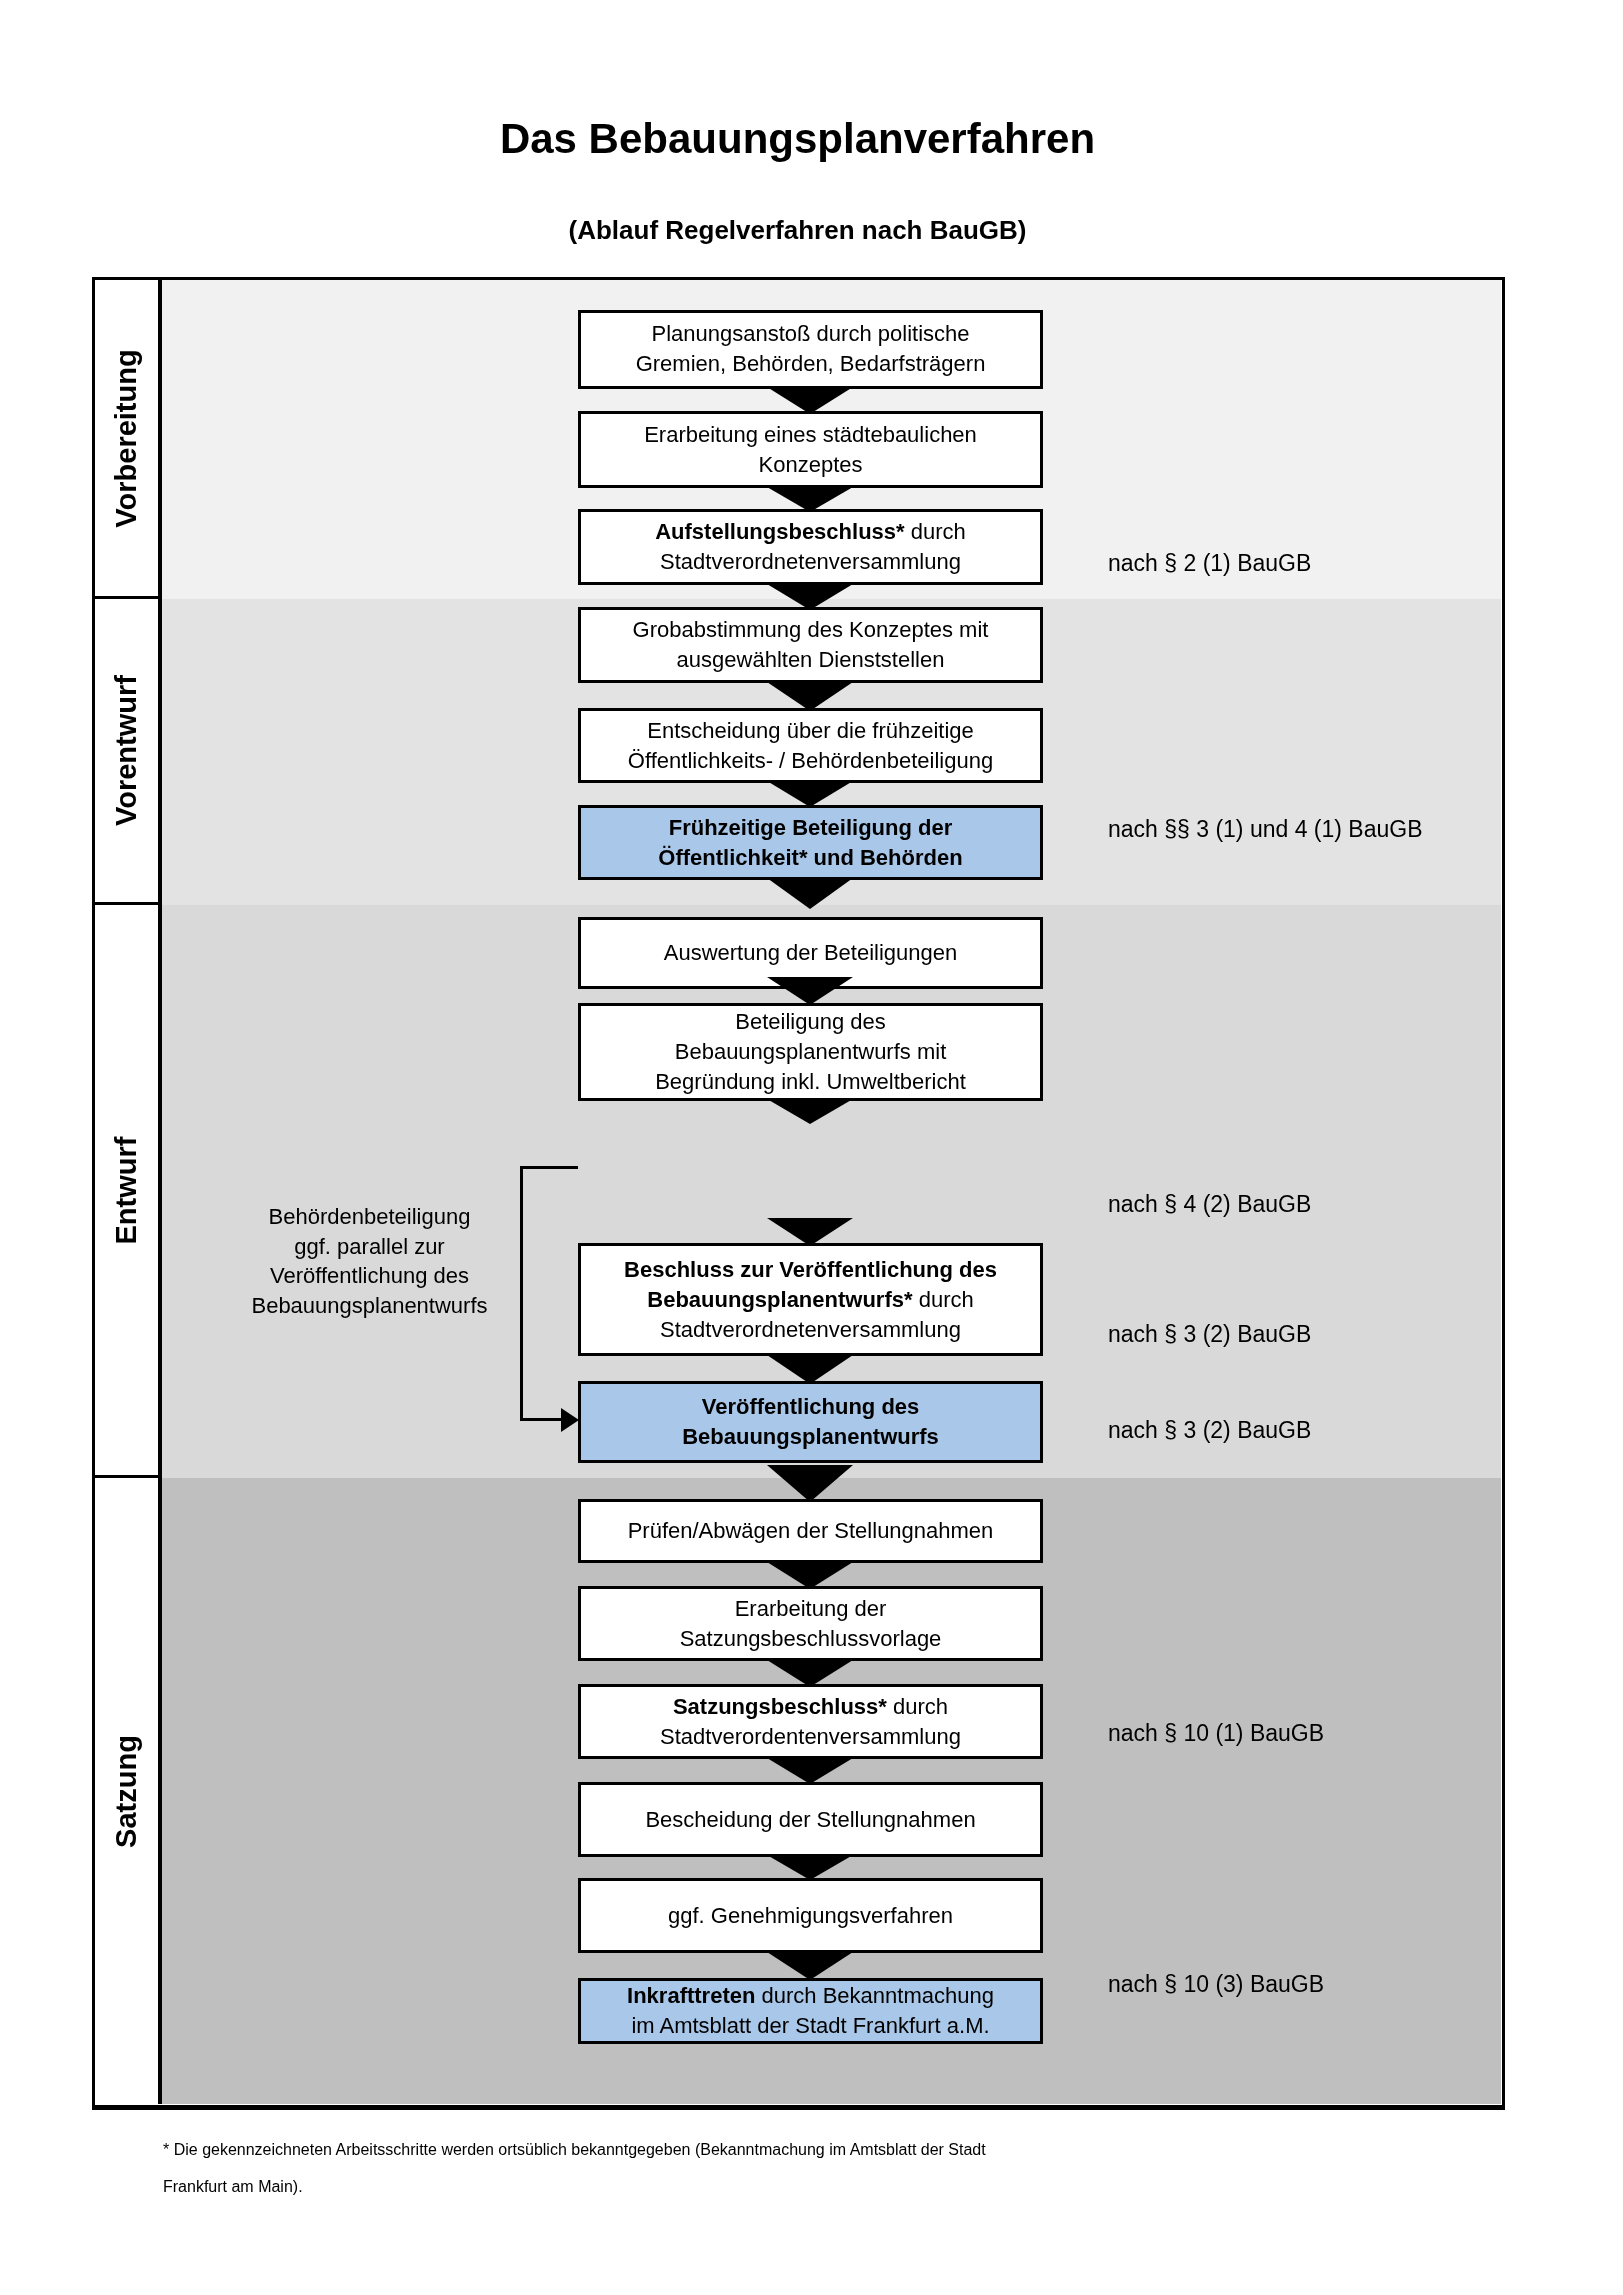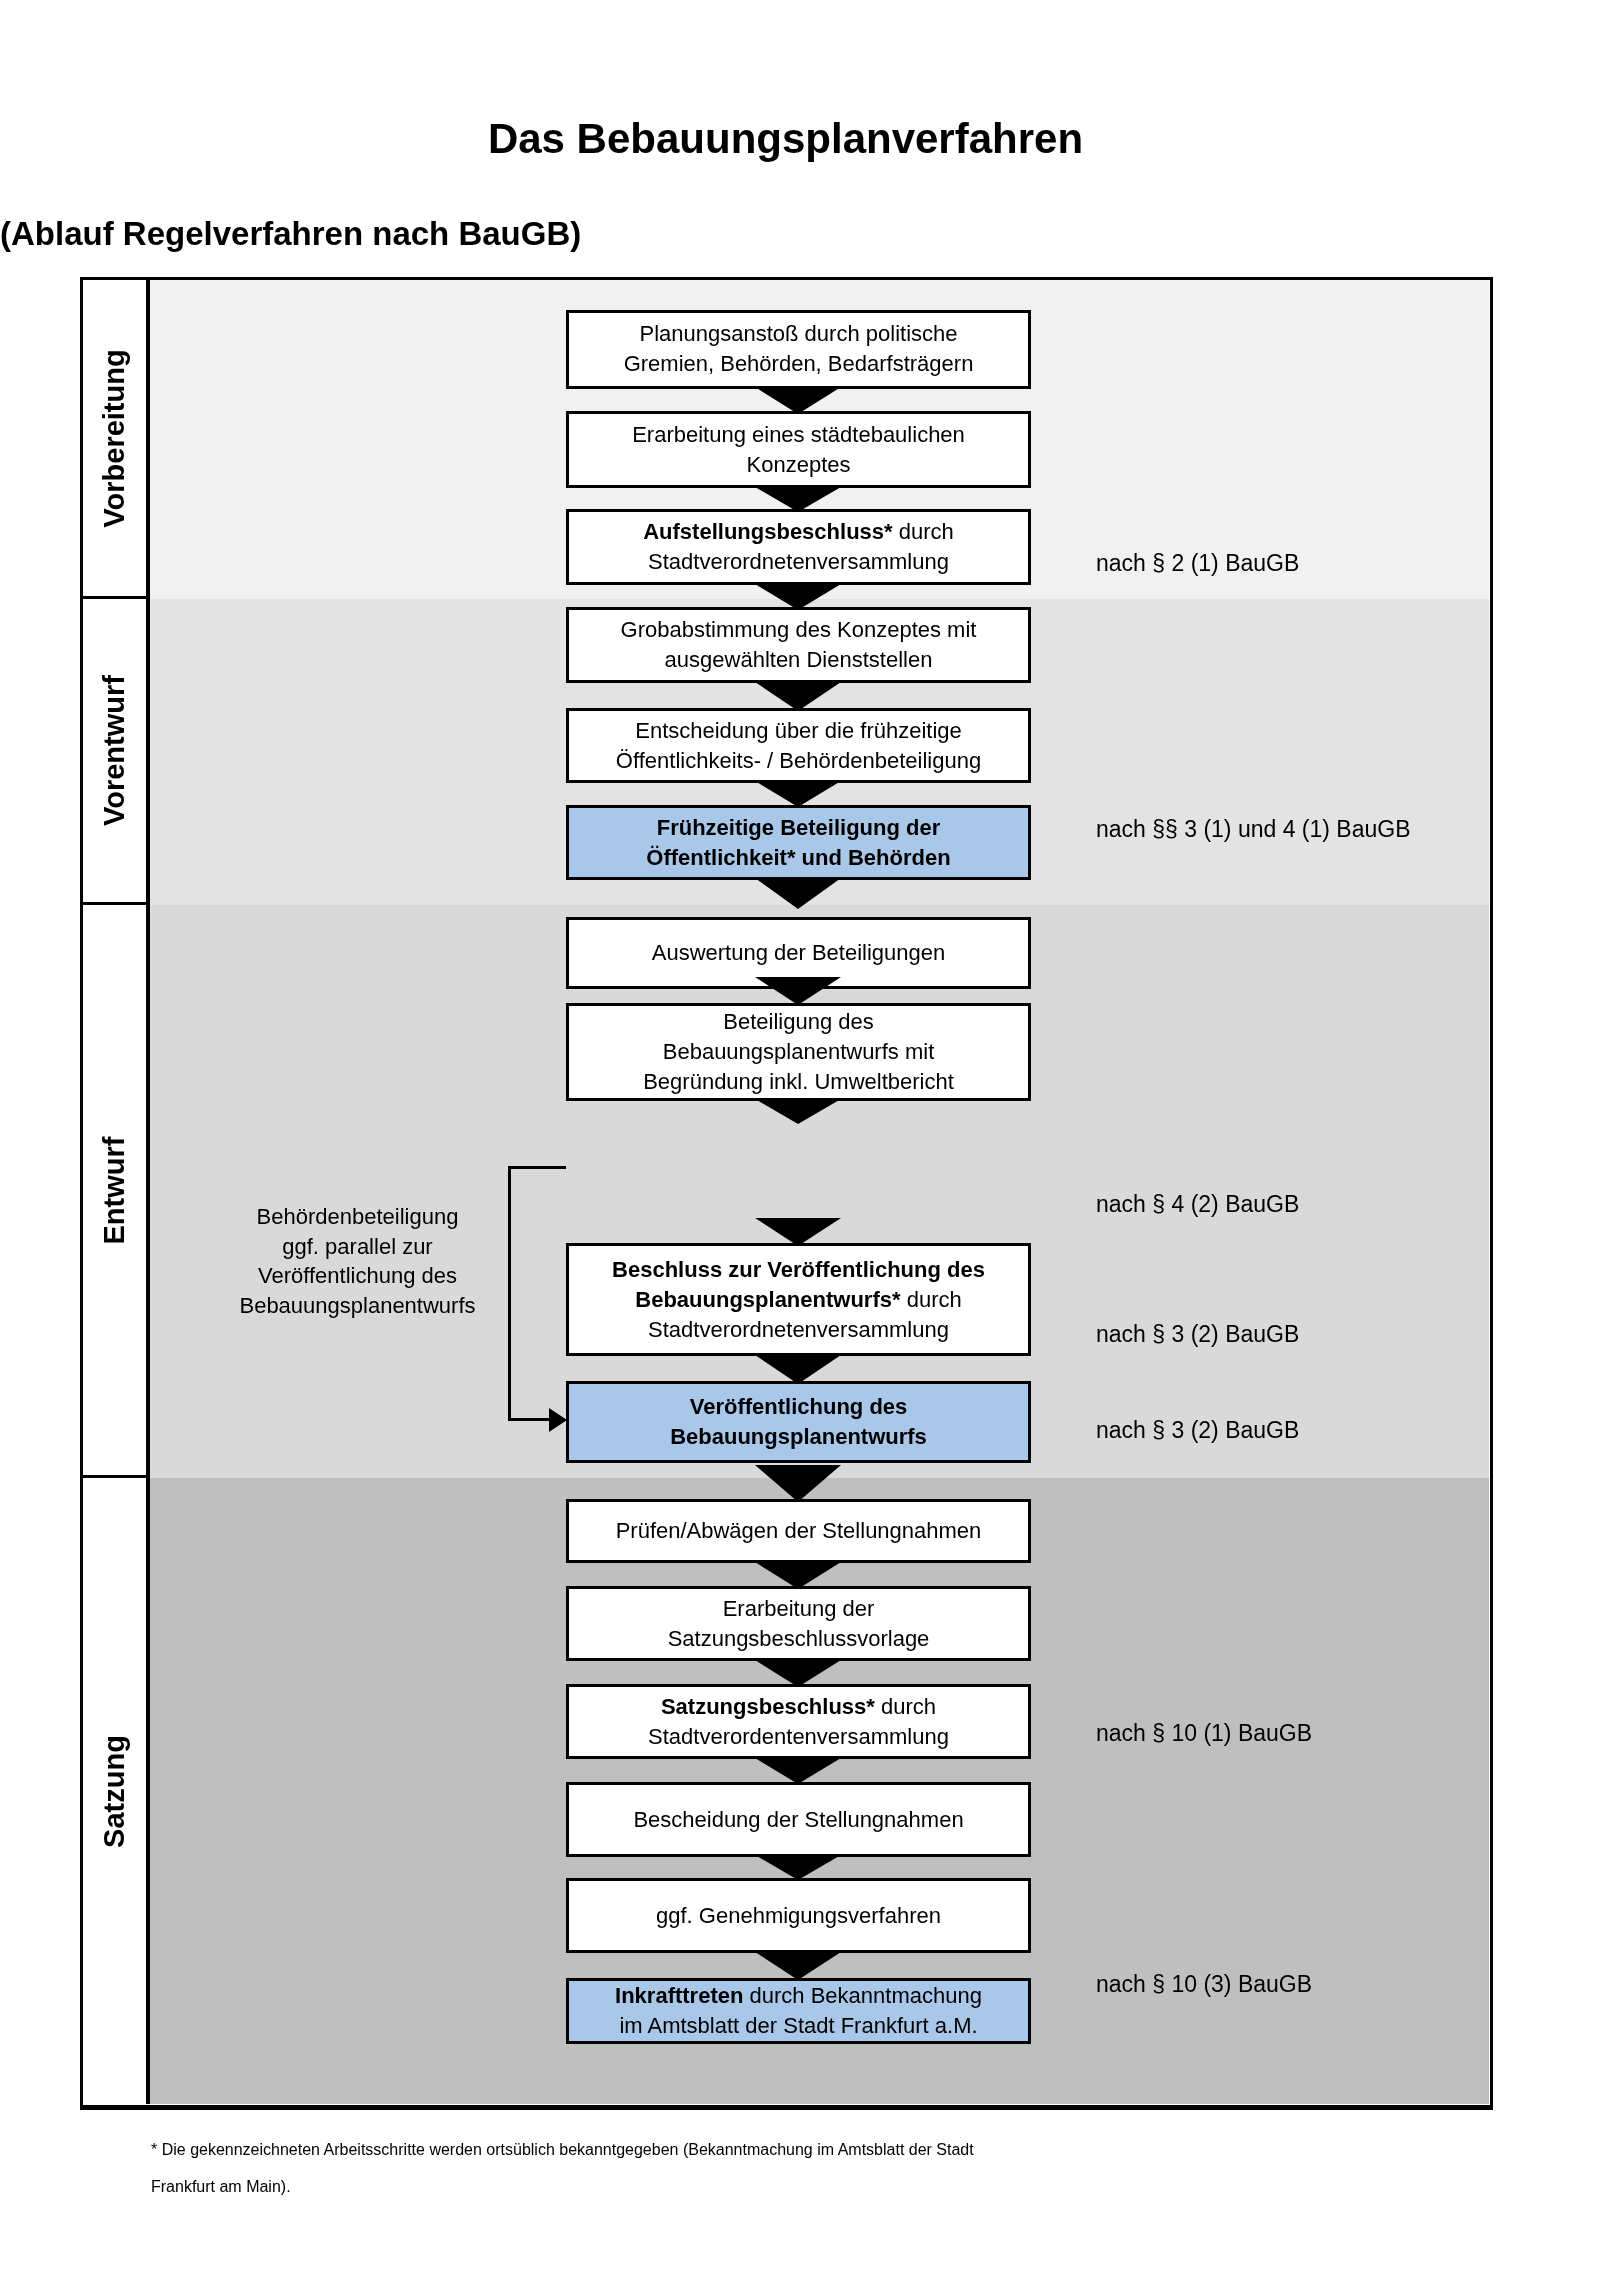--- a/index.html
+++ b/index.html
@@ -1,19 +1,19 @@
 <!DOCTYPE html>
 <html style="--bg1: #f1f1f1; --bg2: #e3e3e3; --bg3: #d9d9d9; --bg4: #bfbfbf; --highlight: #a9c7e8;font-size:10.5px"><head>
 <meta charset="utf-8">
 <style>
   html,body{margin:0;padding:0;background:#ffffff;}
   body{width:1623px;height:2295px;position:relative;font-family:"Liberation Sans",sans-serif;color:#000;}
-  .page{position:absolute;inset:0;}
+  .page{position:absolute;inset:0;margin-left:12px;}
   .title{position:absolute;top:115px;left:0;width:1571px;text-align:center;font-size:42px;font-weight:bold;letter-spacing:0px;}
-  .subtitle{position:absolute;top:215px;left:0;width:1571px;font-size:33px;font-weight:bold;}
+  .subtitle{position:absolute;top:215px;left:0;width:1571px;text-align:center;font-size:26px;font-weight:bold;}
   .frame{position:absolute;left:80px;top:277px;width:1413px;height:1833px;box-sizing:border-box;border:3.3px solid #000;border-bottom-width:5.9px;background:#fff;}
   
   .sec{position:absolute;left:67px;width:1339px;}
   .s1{top:0;height:319px;background:var(--bg1,#f1f1f1);}
   .s2{top:319px;height:306px;background:var(--bg2,#e3e3e3);}
   .s3{top:625px;height:573px;background:var(--bg3,#d9d9d9);}
   .s4{top:1198px;height:626px;background:var(--bg4,#bfbfbf);}
   
   .phase-cell{position:absolute;left:0;width:63px;background:#fff;box-sizing:border-box;display:flex;align-items:center;justify-content:center;}
   .c1{top:0;height:319px;border-bottom:3.9px solid #000;}

